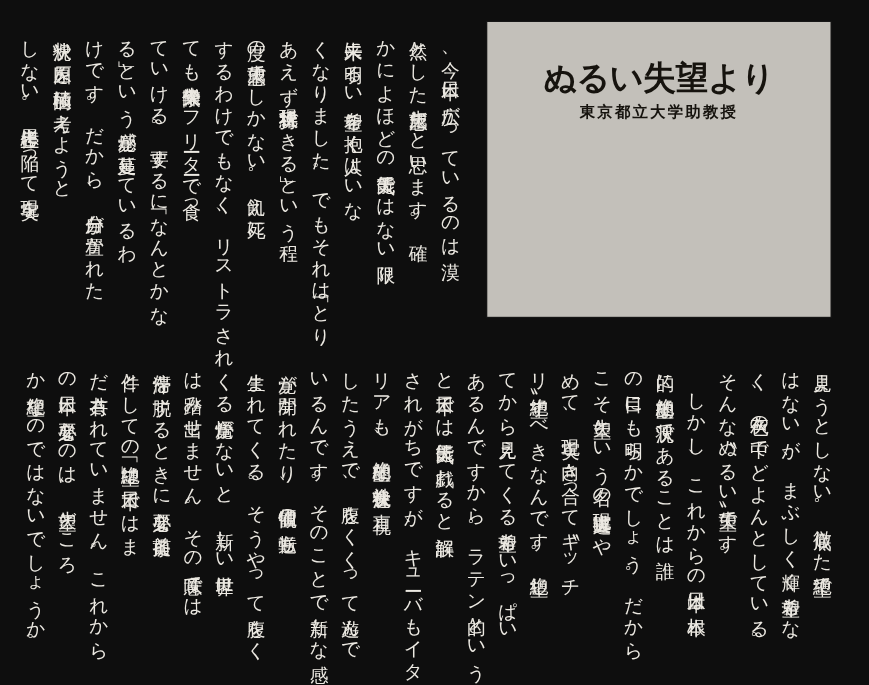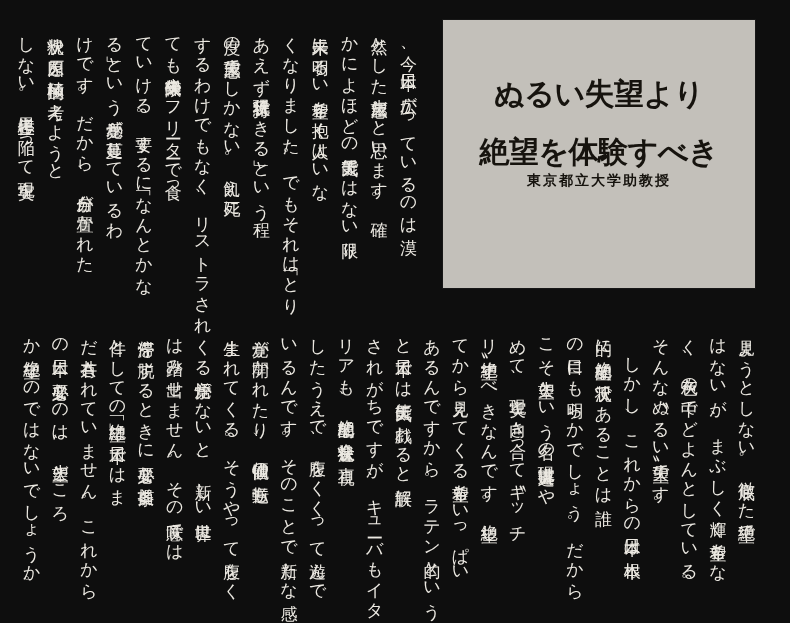--- a/index.html
+++ b/index.html
@@ -32,21 +32,20 @@
     width:312px; height:268px;
     text-align:center;
     box-shadow:0 0 0 1px rgba(255,255,255,0.04);
   }
   .headline { padding-top:34px; }
   .hline {
     font-size:30px;
     line-height:35.5px;
     font-weight:600;
     letter-spacing:-0.5px;
-    margin-top:22px;
   }
   .speaker {
     margin-top:22px;
     font-size:25px;
     font-weight:800;
     letter-spacing:0.5px;
   }
   .stitle {
     margin-top:3px;
     font-size:14px;
@@ -72,21 +71,20 @@
       <div class="tcol">ていける。要するに「なんとかな</div>
       <div class="tcol">る」という感覚が蔓延しているわ</div>
       <div class="tcol">けです。だから、自分が置かれた</div>
       <div class="tcol">状況や原因を積極的に考えようと</div>
       <div class="tcol">しない。思考停止に陥って現実を</div>
     </div>
 
   <div class="panel" style="background-color: rgb(195, 192, 186); color: rgb(22, 19, 14);">
     <div class="headline">
         <div class="hline">ぬるい失望より</div>
-        <div class="hline">絶望を体験すべき</div>
       </div>
     <div class="stitle">東京都立大学助教授</div>
   </div>
 
   <div class="vtext bottom" style="color: rgb(236, 233, 226);">
       <div class="tcol">見ようとしない。徹底した絶望で</div>
       <div class="tcol">はないが、まぶしく輝く希望もな</div>
       <div class="tcol">く、灰色の中でどよんとしている。</div>
       <div class="tcol">そんな〝ぬるい〟失望です。</div>
       <div class="tcol">　しかし、これからの日本は根本</div>

